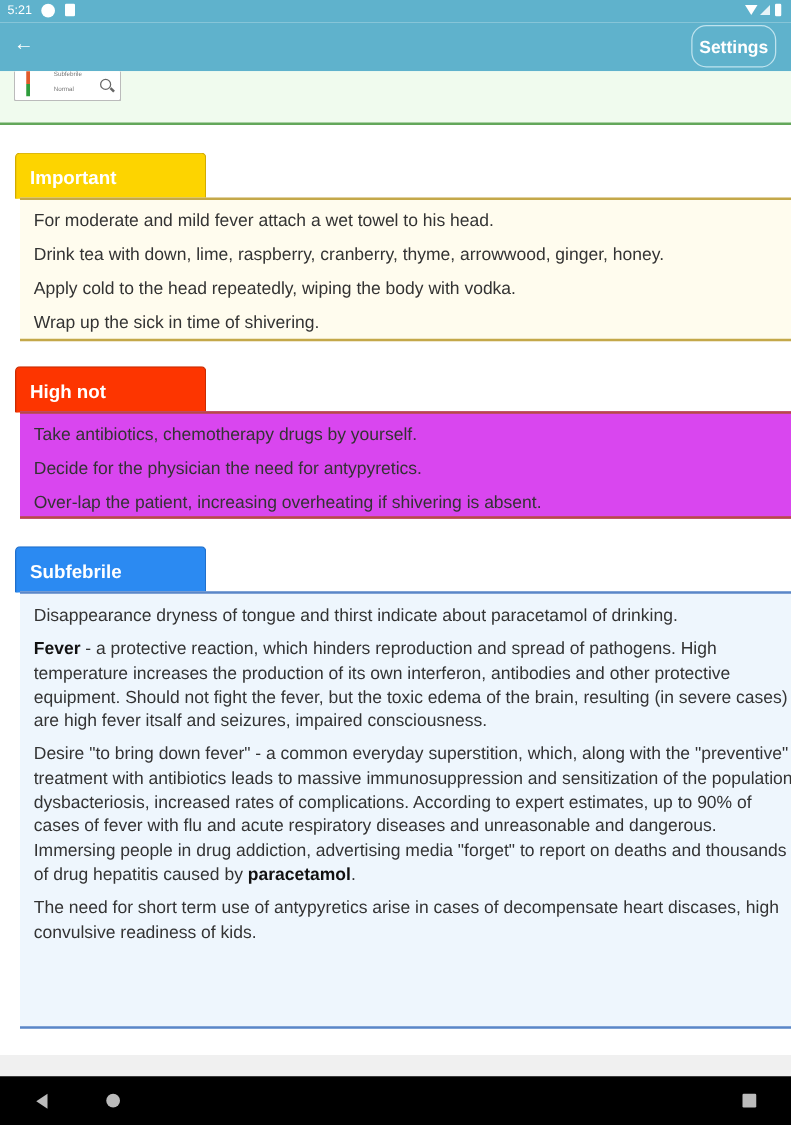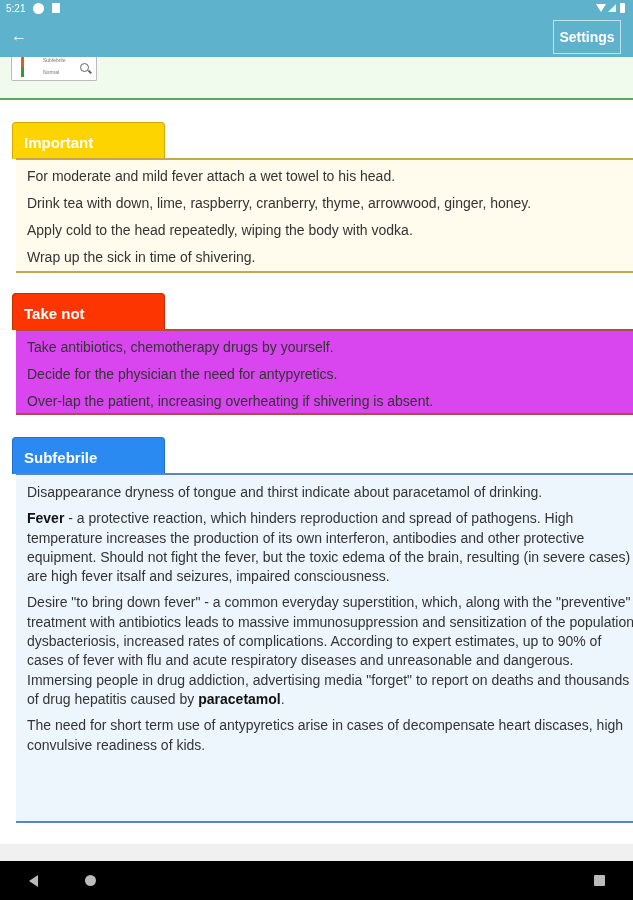--- a/index.html
+++ b/index.html
@@ -6,21 +6,21 @@
   html, body { width: 633px; height: 900px; overflow: hidden; background: #ffffff; font-family: "Liberation Sans", sans-serif; }
   .statusbar { position: absolute; left: 0; top: 0; width: 633px; height: 18px; background: #5fb2cc; color: #fff; font-size: 10px; padding-left: 40px; }
   .statusbar .time { position: absolute; left: 6px; top: 3px; font-size: 10px; }
   .statusbar .ic1 { position: absolute; left: 33px; top: 3px; width: 11px; height: 11px; border-radius: 50%; background: #fff; }
   .statusbar .ic2 { position: absolute; left: 52px; top: 3px; width: 8px; height: 10px; background: #fff; border-radius: 1px; }
   .statusbar .wifi { position: absolute; left: 596px; top: 4px; width: 0; height: 0; border-left: 5px solid transparent; border-right: 5px solid transparent; border-top: 8px solid #fff; }
   .statusbar .signal { position: absolute; left: 608px; top: 4px; width: 0; height: 0; border-left: 8px solid transparent; border-bottom: 8px solid #fff; opacity: .85; }
   .statusbar .battery { position: absolute; left: 620px; top: 3px; width: 5px; height: 10px; background: #fff; border-radius: 1px; }
   .appbar { position: absolute; left: 0; top: 18px; width: 633px; height: 39px; background: #5fb2cc; }
   .back { position: absolute; left: 10px; top: 8px; width: 18px; height: 20px; color: #fff; font-size: 16px; line-height: 20px; text-align: center; cursor: pointer; }
-  .settings-btn { position: absolute; left: 553px; top: 2px; width: 68px; height: 34px; border: 1.5px solid #bfe3ee; border-radius: 0; color: #fff; font-weight: bold; font-size: 14px; line-height: 31px; background: transparent; cursor: pointer; }
+  .settings-btn { position: absolute; left: 553px; top: 2px; width: 68px; height: 34px; border: 1.5px solid #bfe3ee; border-radius: 12px; color: #fff; font-weight: bold; font-size: 14px; line-height: 31px; background: transparent; cursor: pointer; }
   .top-panel { position: absolute; left: 0; top: 57px; width: 633px; height: 43px; background: #f0fbee; border-bottom: 2px solid #63a75a; }
   .thumb { position: absolute; left: 11px; top: 0; width: 86px; height: 24px; background: #fff; border: 1px solid #bbb; border-top: none; border-radius: 0 0 2px 2px; cursor: pointer; }
   .thumb .bar { position: absolute; left: 9px; top: 0; width: 3px; height: 20px; background: linear-gradient(#e05a2a 0 50%, #2e9c3c 50%); }
   .thumb .t1 { position: absolute; left: 31px; top: 0; font-size: 5px; color: #777; }
   .thumb .t2 { position: absolute; left: 31px; top: 12px; font-size: 5px; color: #777; }
   .thumb .zoom-ic { position: absolute; left: 68px; top: 6px; width: 9px; height: 9px; border: 1.5px solid #666; border-radius: 50%; }
   .thumb .zoom-ic::after { content: ""; position: absolute; left: 7px; top: 7px; width: 4px; height: 1.5px; background: #666; transform: rotate(45deg); }
 
   .section { position: absolute; left: 0; width: 633px; }
   .tab { position: absolute; left: 12px; width: 153px; height: 37px; border-radius: 4px 4px 0 0; color: #fff; font-weight: bold; font-size: 15px; padding: 11px 0 0 11px; }
@@ -77,21 +77,21 @@
   <div class="tab">Important</div>
   <div class="box">
     <div class="line">For moderate and mild fever attach a wet towel to his head.</div>
     <div class="line">Drink tea with down, lime, raspberry, cranberry, thyme, arrowwood, ginger, honey.</div>
     <div class="line">Apply cold to the head repeatedly, wiping the body with vodka.</div>
     <div class="line">Wrap up the sick in time of shivering.</div>
   </div>
 </div>
 
 <div class="section" id="mustnot">
-  <div class="tab">Take not</div>
+  <div class="tab">High not</div>
   <div class="box">
     <div class="line">Take antibiotics, chemotherapy drugs by yourself.</div>
     <div class="line">Decide for the physician the need for antypyretics.</div>
     <div class="line">Over-lap the patient, increasing overheating if shivering is absent.</div>
   </div>
 </div>
 
 <div class="section" id="important">
   <div class="tab">Subfebrile</div>
   <div class="box">

